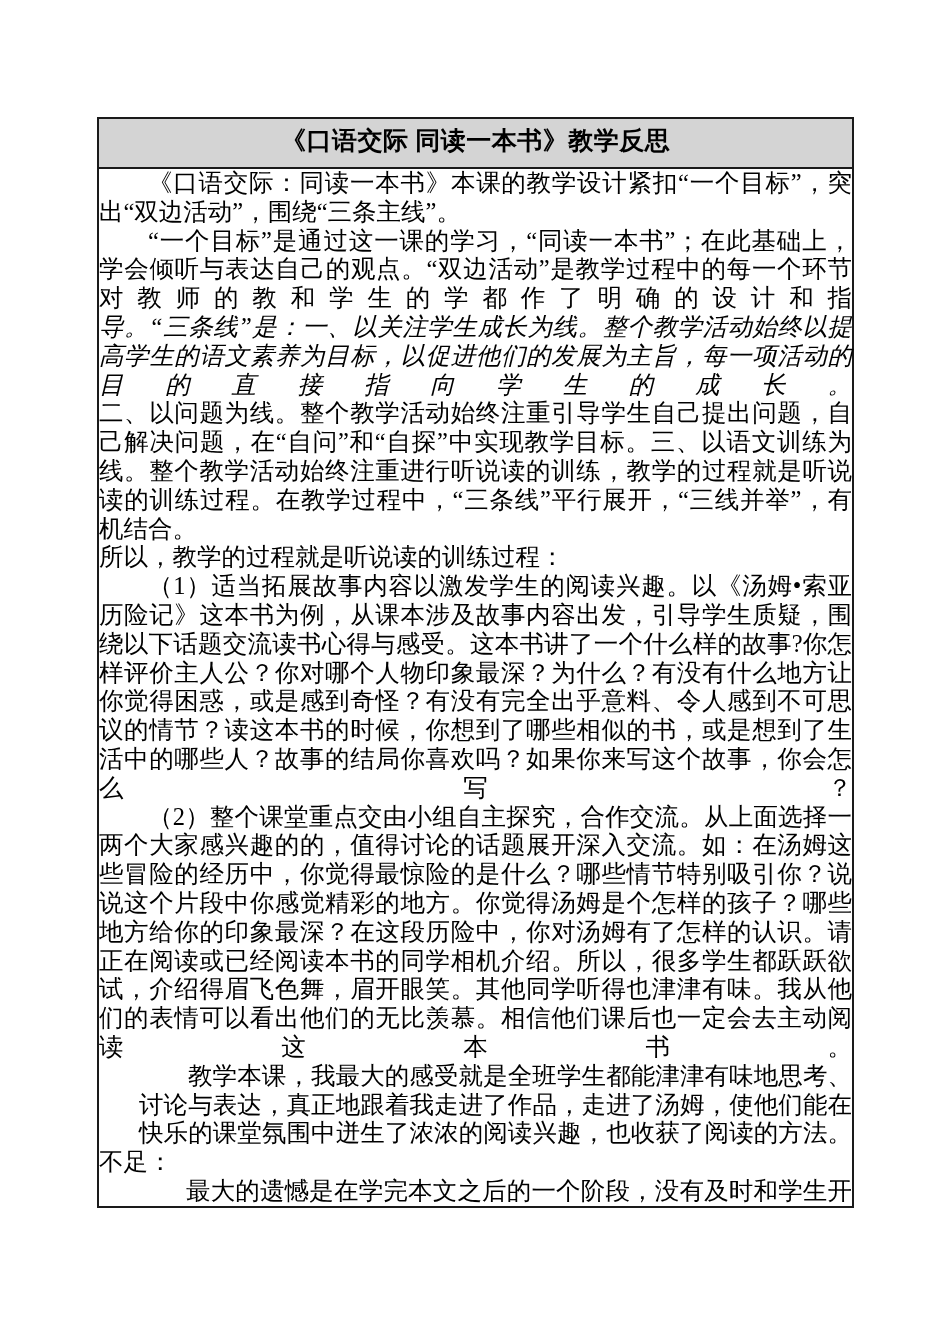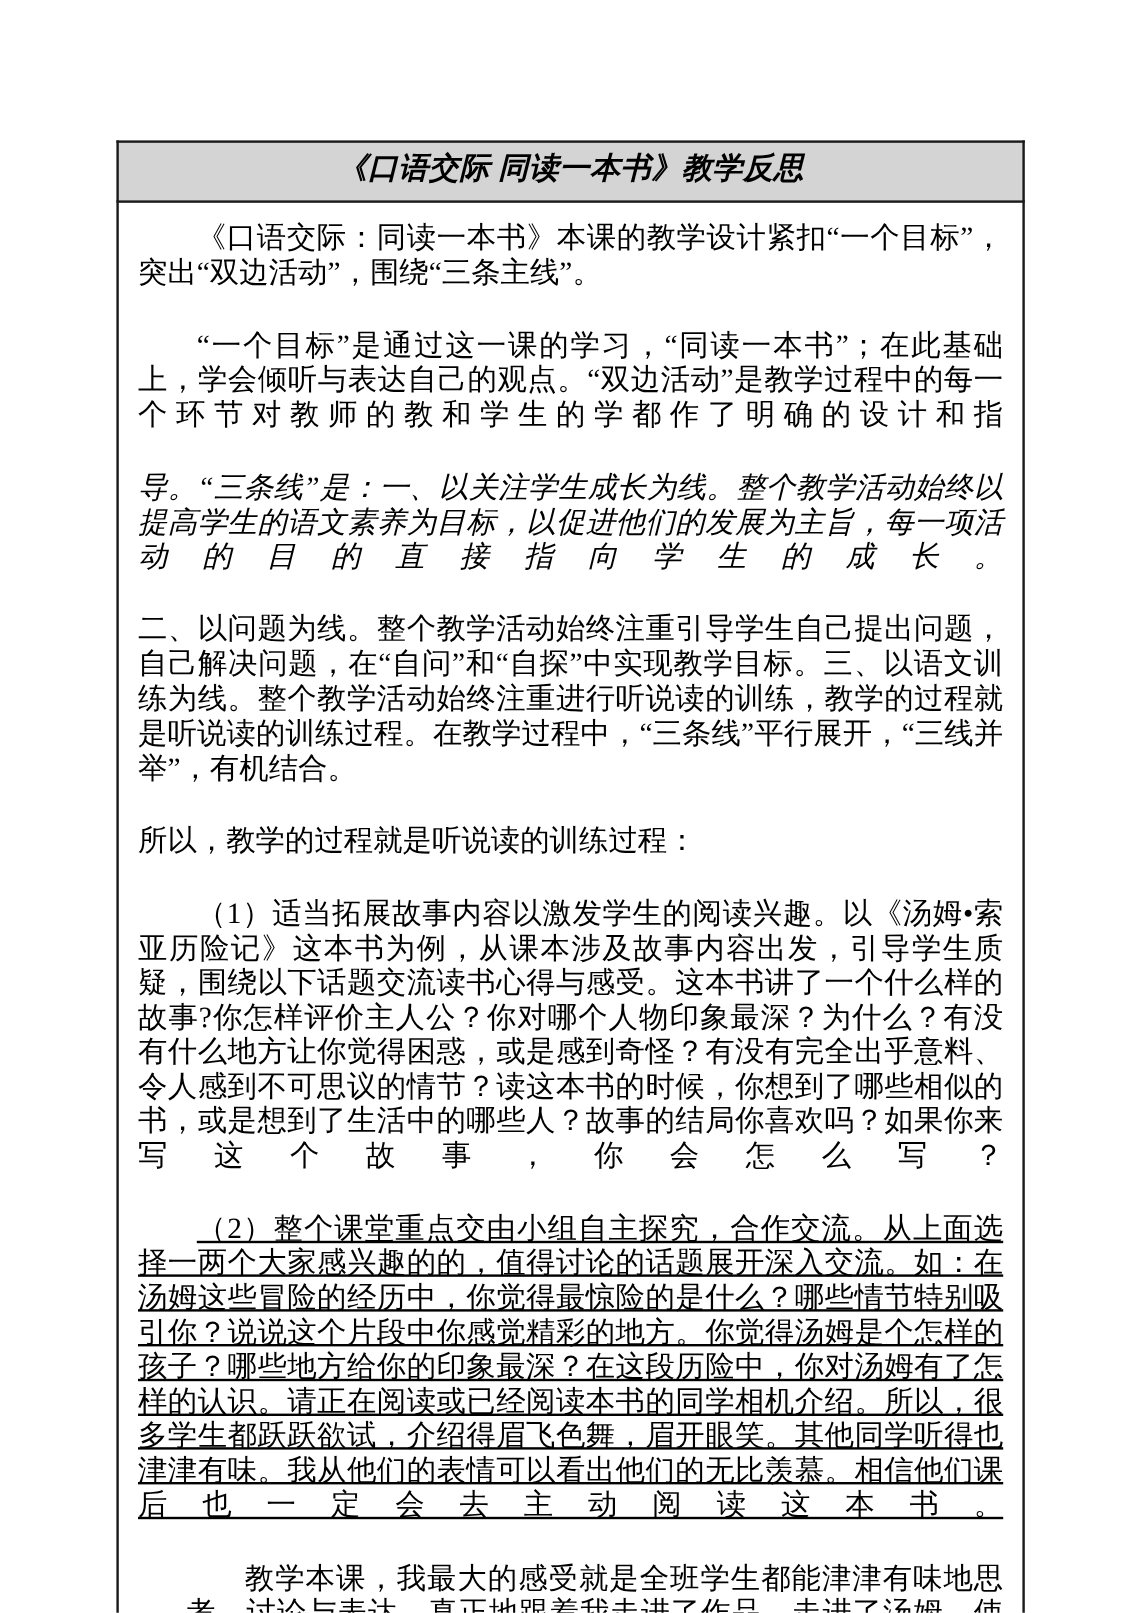--- a/index.html
+++ b/index.html
@@ -64,62 +64,62 @@
     font-size: 24.5px;
     line-height: 28.8px;
     text-align: justify;
     text-justify: inter-character;
     letter-spacing: 0px;
     word-break: break-all;
   }
 
   .para {
     margin: 0;
-    padding: 16px;
+    padding: 0;
     text-align: justify;
     text-justify: inter-character;
     word-break: break-all;
     text-indent: 0;
   }
   .para.indent {
     text-indent: 2em;
   }
   .para.noindent {
     text-indent: 0;
   }
 </style>
 </head>
 <body style="color: rgb(0, 0, 0); background: rgb(255, 255, 255);">
 
 <div class="page">
 
   <table class="doc-table">
     <tbody>
       <tr>
-        <td class="title-cell" style="background: rgb(212, 212, 212); border-color: rgb(26, 26, 26); font-style: italic;">
+        <td class="title-cell" style="background: rgb(212, 212, 212); border-color: rgb(26, 26, 26);">
           <div class="doc-title">《口语交际 同读一本书》教学反思</div>
         </td>
       </tr>
       <tr>
         <td class="body-cell" style="border-color: rgb(26, 26, 26);">
           <div class="doc-body">
 
             <div class="para indent">《口语交际：同读一本书》本课的教学设计紧扣“一个目标”，突出“双边活动”，围绕“三条主线”。</div>
 
             <div class="para indent" style="text-align-last: justify;">“一个目标”是通过这一课的学习，“同读一本书”；在此基础上，学会倾听与表达自己的观点。“双边活动”是教学过程中的每一个环节对教师的教和学生的学都作了明确的设计和指</div>
 
             <div class="para noindent" style="text-align-last: justify; font-style: italic;">导。“三条线”是：一、以关注学生成长为线。整个教学活动始终以提高学生的语文素养为目标，以促进他们的发展为主旨，每一项活动的目的直接指向学生的成长。</div>
 
             <div class="para noindent">二、以问题为线。整个教学活动始终注重引导学生自己提出问题，自己解决问题，在“自问”和“自探”中实现教学目标。三、以语文训练为线。整个教学活动始终注重进行听说读的训练，教学的过程就是听说读的训练过程。在教学过程中，“三条线”平行展开，“三线并举”，有机结合。</div>
 
             <div class="para noindent">所以，教学的过程就是听说读的训练过程：</div>
 
             <div class="para indent" style="text-align-last: justify;">（1）适当拓展故事内容以激发学生的阅读兴趣。以《汤姆•索亚历险记》这本书为例，从课本涉及故事内容出发，引导学生质疑，围绕以下话题交流读书心得与感受。这本书讲了一个什么样的故事?你怎样评价主人公？你对哪个人物印象最深？为什么？有没有什么地方让你觉得困惑，或是感到奇怪？有没有完全出乎意料、令人感到不可思议的情节？读这本书的时候，你想到了哪些相似的书，或是想到了生活中的哪些人？故事的结局你喜欢吗？如果你来写这个故事，你会怎么写？</div>
 
-            <div class="para indent" style="text-align-last: justify; text-decoration: underline;">（2）整个课堂重点交由小组自主探究，合作交流。从上面选择一两个大家感兴趣的的，值得讨论的话题展开深入交流。如：在汤姆这些冒险的经历中，你觉得最惊险的是什么？哪些情节特别吸引你？说说这个片段中你感觉精彩的地方。你觉得汤姆是个怎样的孩子？哪些地方给你的印象最深？在这段历险中，你对汤姆有了怎样的认识。请正在阅读或已经阅读本书的同学相机介绍。所以，很多学生都跃跃欲试，介绍得眉飞色舞，眉开眼笑。其他同学听得也津津有味。我从他们的表情可以看出他们的无比羡慕。相信他们课后也一定会去主动阅读这本书。</div>
+            <div class="para indent" style="text-align-last: justify;">（2）整个课堂重点交由小组自主探究，合作交流。从上面选择一两个大家感兴趣的的，值得讨论的话题展开深入交流。如：在汤姆这些冒险的经历中，你觉得最惊险的是什么？哪些情节特别吸引你？说说这个片段中你感觉精彩的地方。你觉得汤姆是个怎样的孩子？哪些地方给你的印象最深？在这段历险中，你对汤姆有了怎样的认识。请正在阅读或已经阅读本书的同学相机介绍。所以，很多学生都跃跃欲试，介绍得眉飞色舞，眉开眼笑。其他同学听得也津津有味。我从他们的表情可以看出他们的无比羡慕。相信他们课后也一定会去主动阅读这本书。</div>
 
             <div class="para indent" style="text-align-last: justify; margin-left: 40px;">教学本课，我最大的感受就是全班学生都能津津有味地思考、讨论与表达，真正地跟着我走进了作品，走进了汤姆，使他们能在快乐的课堂氛围中迸生了浓浓的阅读兴趣，也收获了阅读的方法。</div>
 
             <div class="para noindent">不足：</div>
 
             <div class="para indent" style="text-align-last: justify; margin-left: 38px;">最大的遗憾是在学完本文之后的一个阶段，没有及时和学生开</div>
 
           </div>
         </td>
       </tr>

